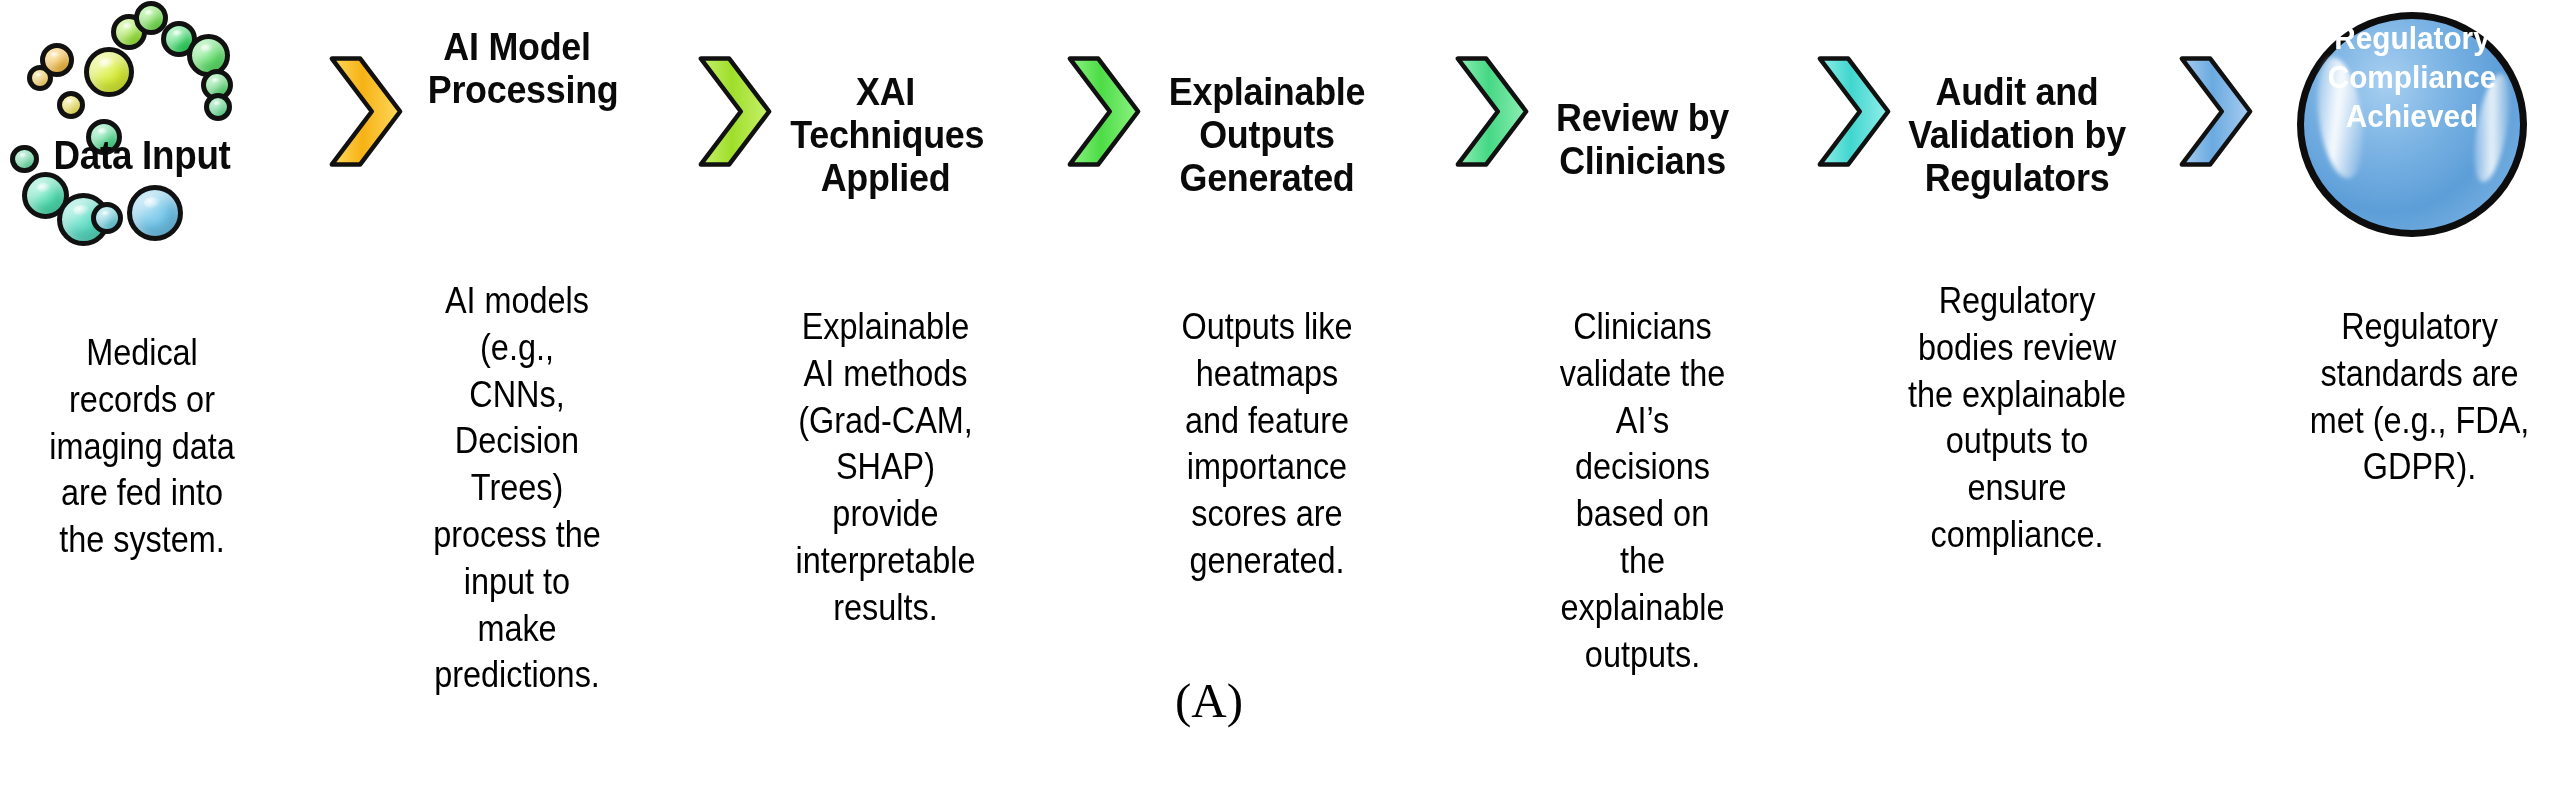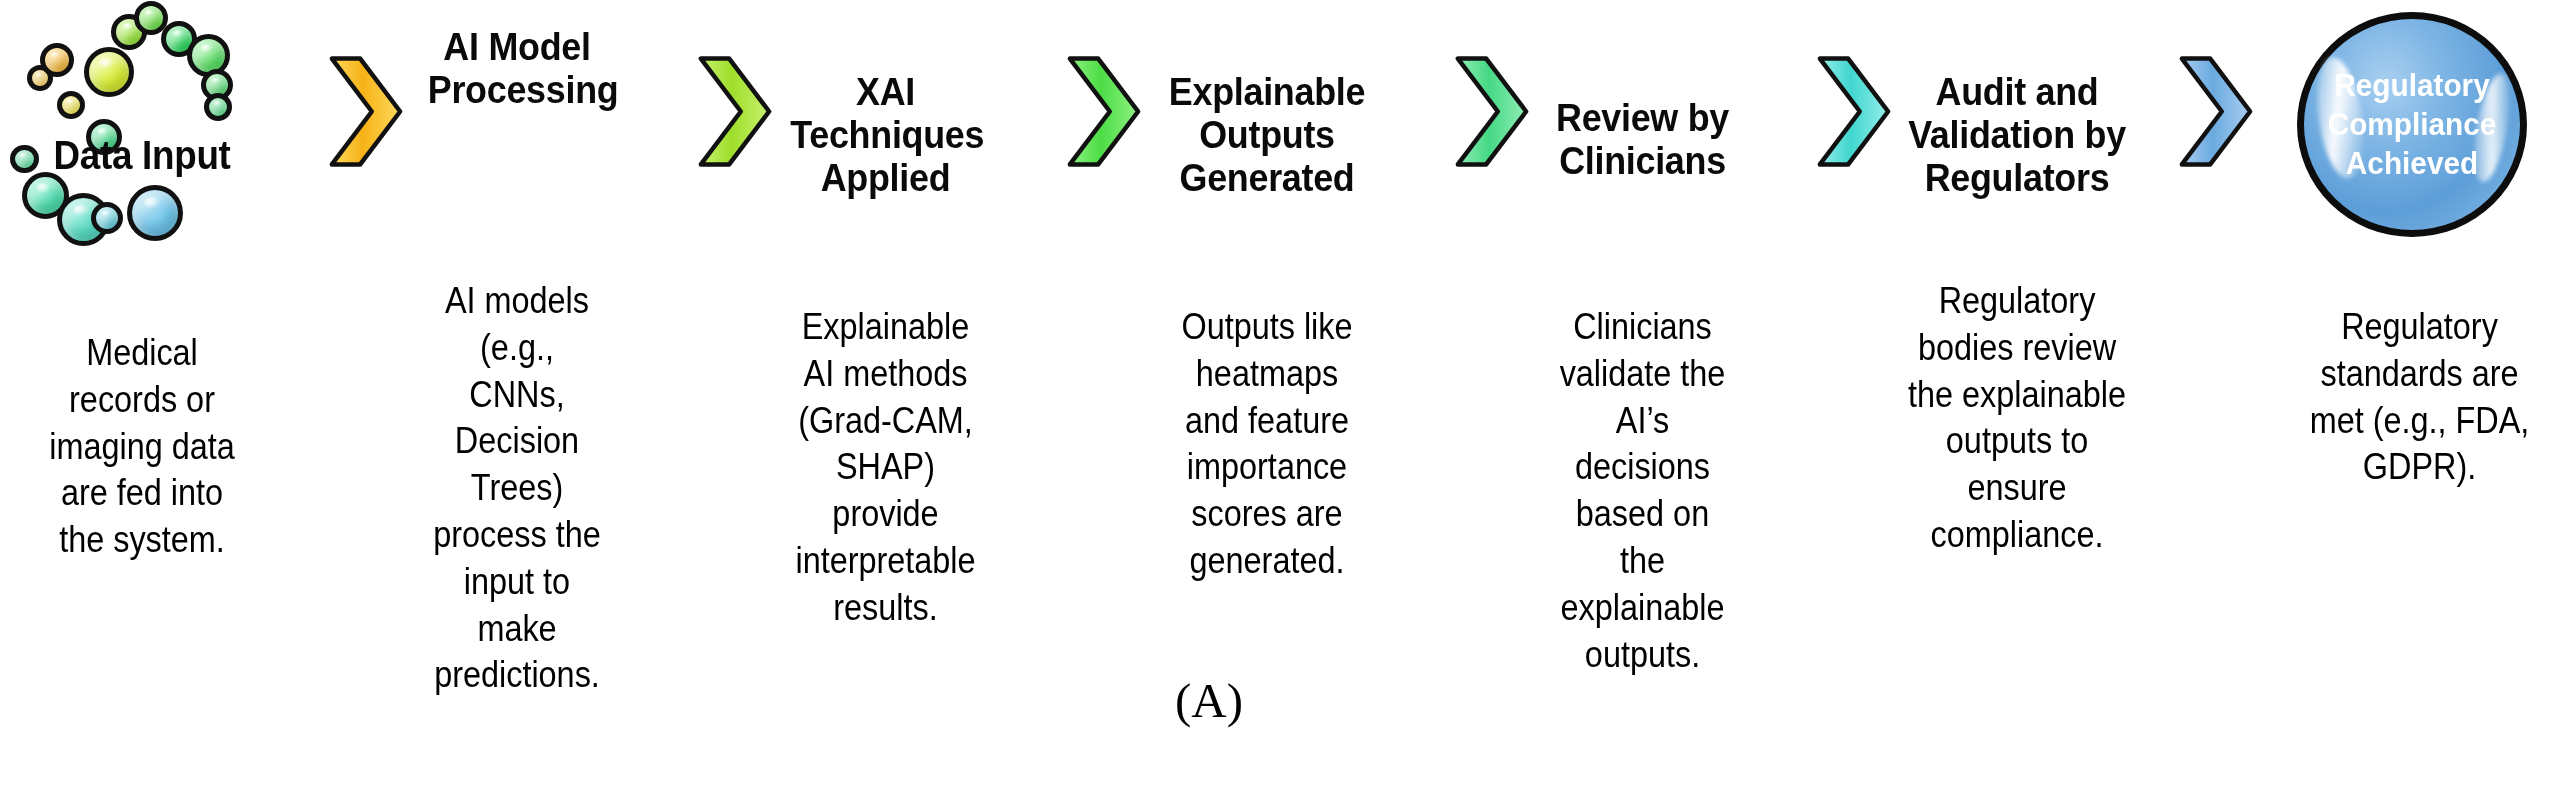--- a/index.html
+++ b/index.html
@@ -29,21 +29,21 @@
        box-shadow:inset 6.5px 9px 11.6px rgba(255,255,255,.55),
                   inset -3.9px -6.5px 10.3px rgba(0,0,0,.16);}
   .bub::after{content:"";position:absolute;left:26%;top:16%;
        width:38%;height:26%;border-radius:50%;
        background:radial-gradient(ellipse at 35% 35%,rgba(255,255,255,.85),rgba(255,255,255,0) 70%);}
 
   
   .sphere{position:absolute;border-radius:50%;
           border:7.1px solid #0d0d0d;box-sizing:border-box;
           background:radial-gradient(ellipse at 38% 30%,#a8cff0 0%,#7cb4e4 32%,#5d9ed8 62%,#79b2e2 88%,#a9cdee 100%);
-          display:flex;align-items:center;justify-content:center;}
+          display:flex;align-items:flex-start;justify-content:center;}
   .sphere .gloss-l{position:absolute;left:7%;top:18%;width:20%;height:58%;
           border-radius:50%;
           background:linear-gradient(105deg,rgba(255,255,255,0) 0%,rgba(255,255,255,.95) 45%,rgba(255,255,255,0) 90%);
           filter:blur(1.9px);transform:rotate(-8deg);}
   .sphere .gloss-r{position:absolute;right:6%;top:26%;width:14%;height:52%;
           border-radius:50%;
           background:linear-gradient(80deg,rgba(255,255,255,0) 0%,rgba(255,255,255,.85) 50%,rgba(255,255,255,0) 95%);
           filter:blur(1.9px);transform:rotate(10deg);}
   .sphere .txt{position:relative;z-index:3;color:#fff;font-weight:bold;
           font-size:32px;line-height:1.22;text-align:center;

